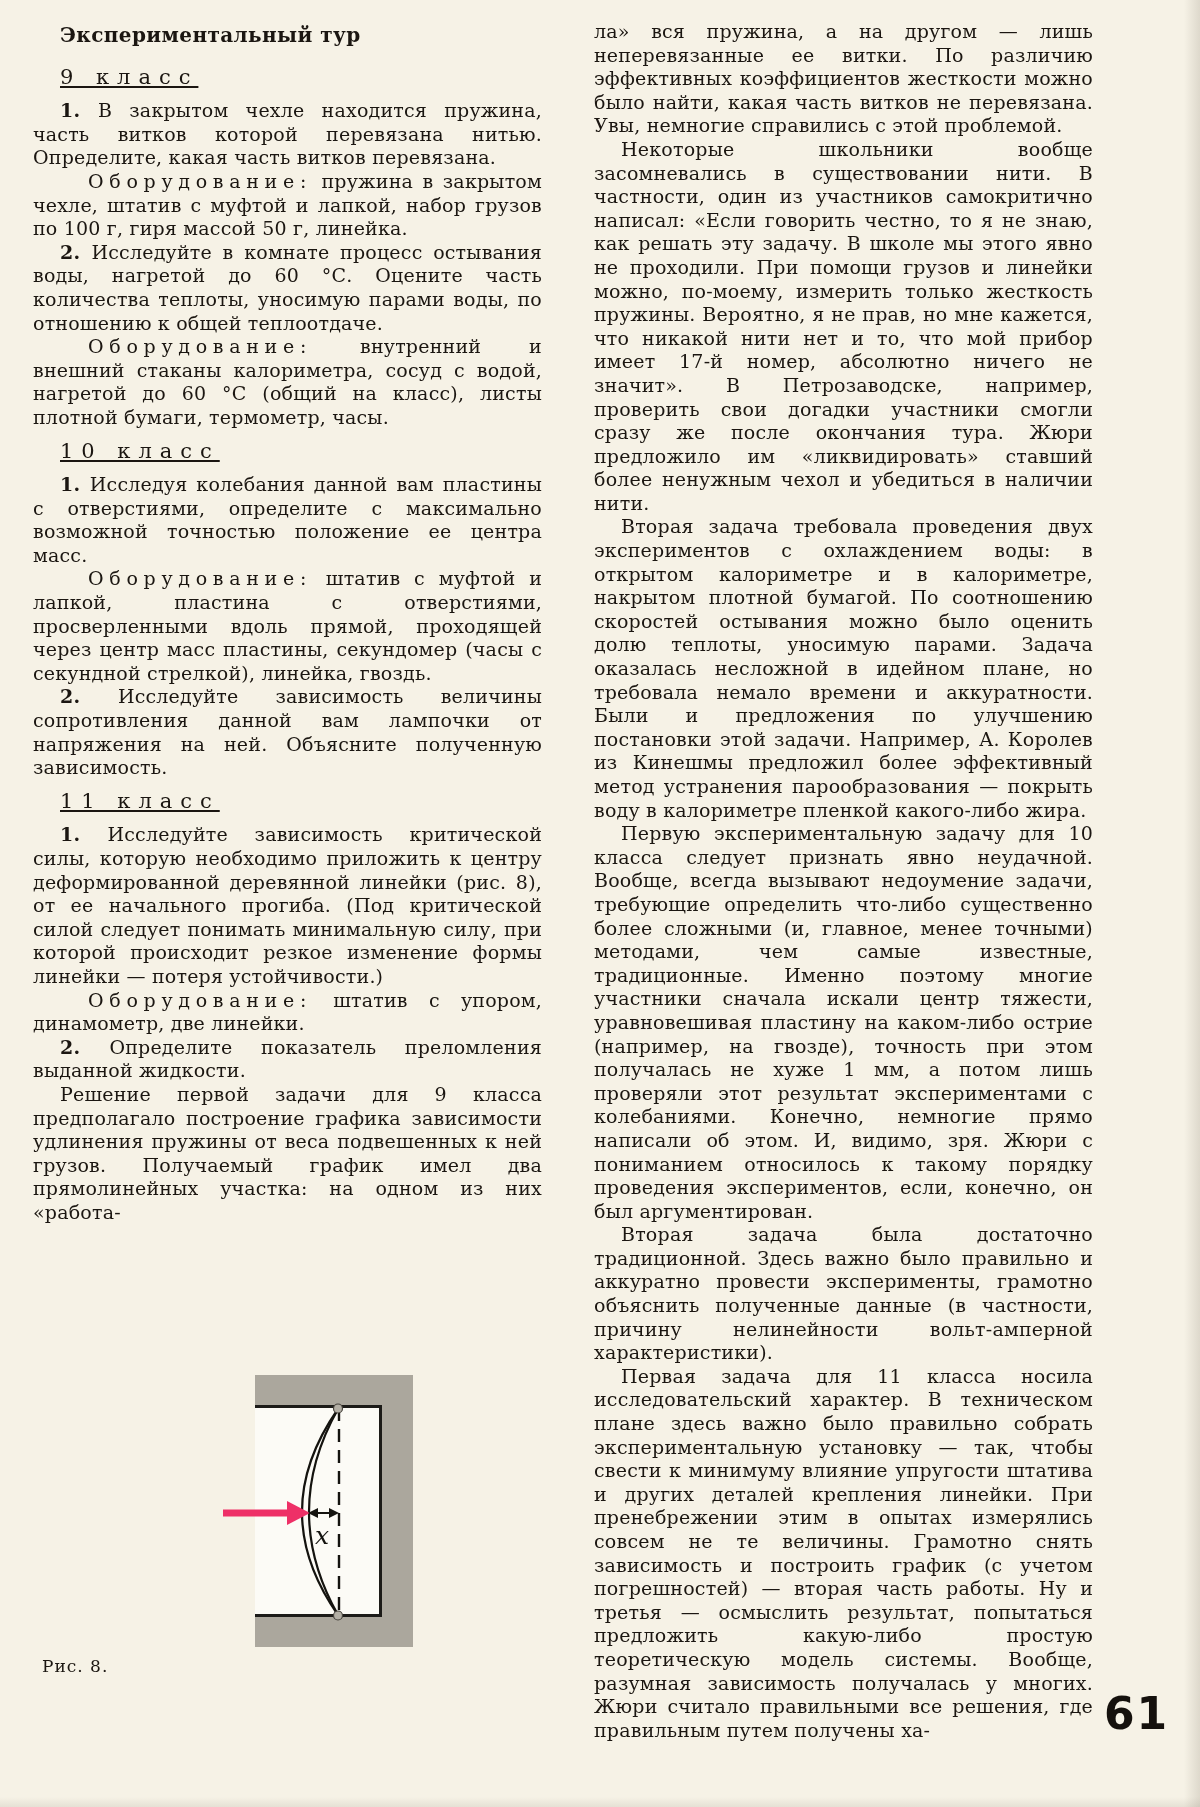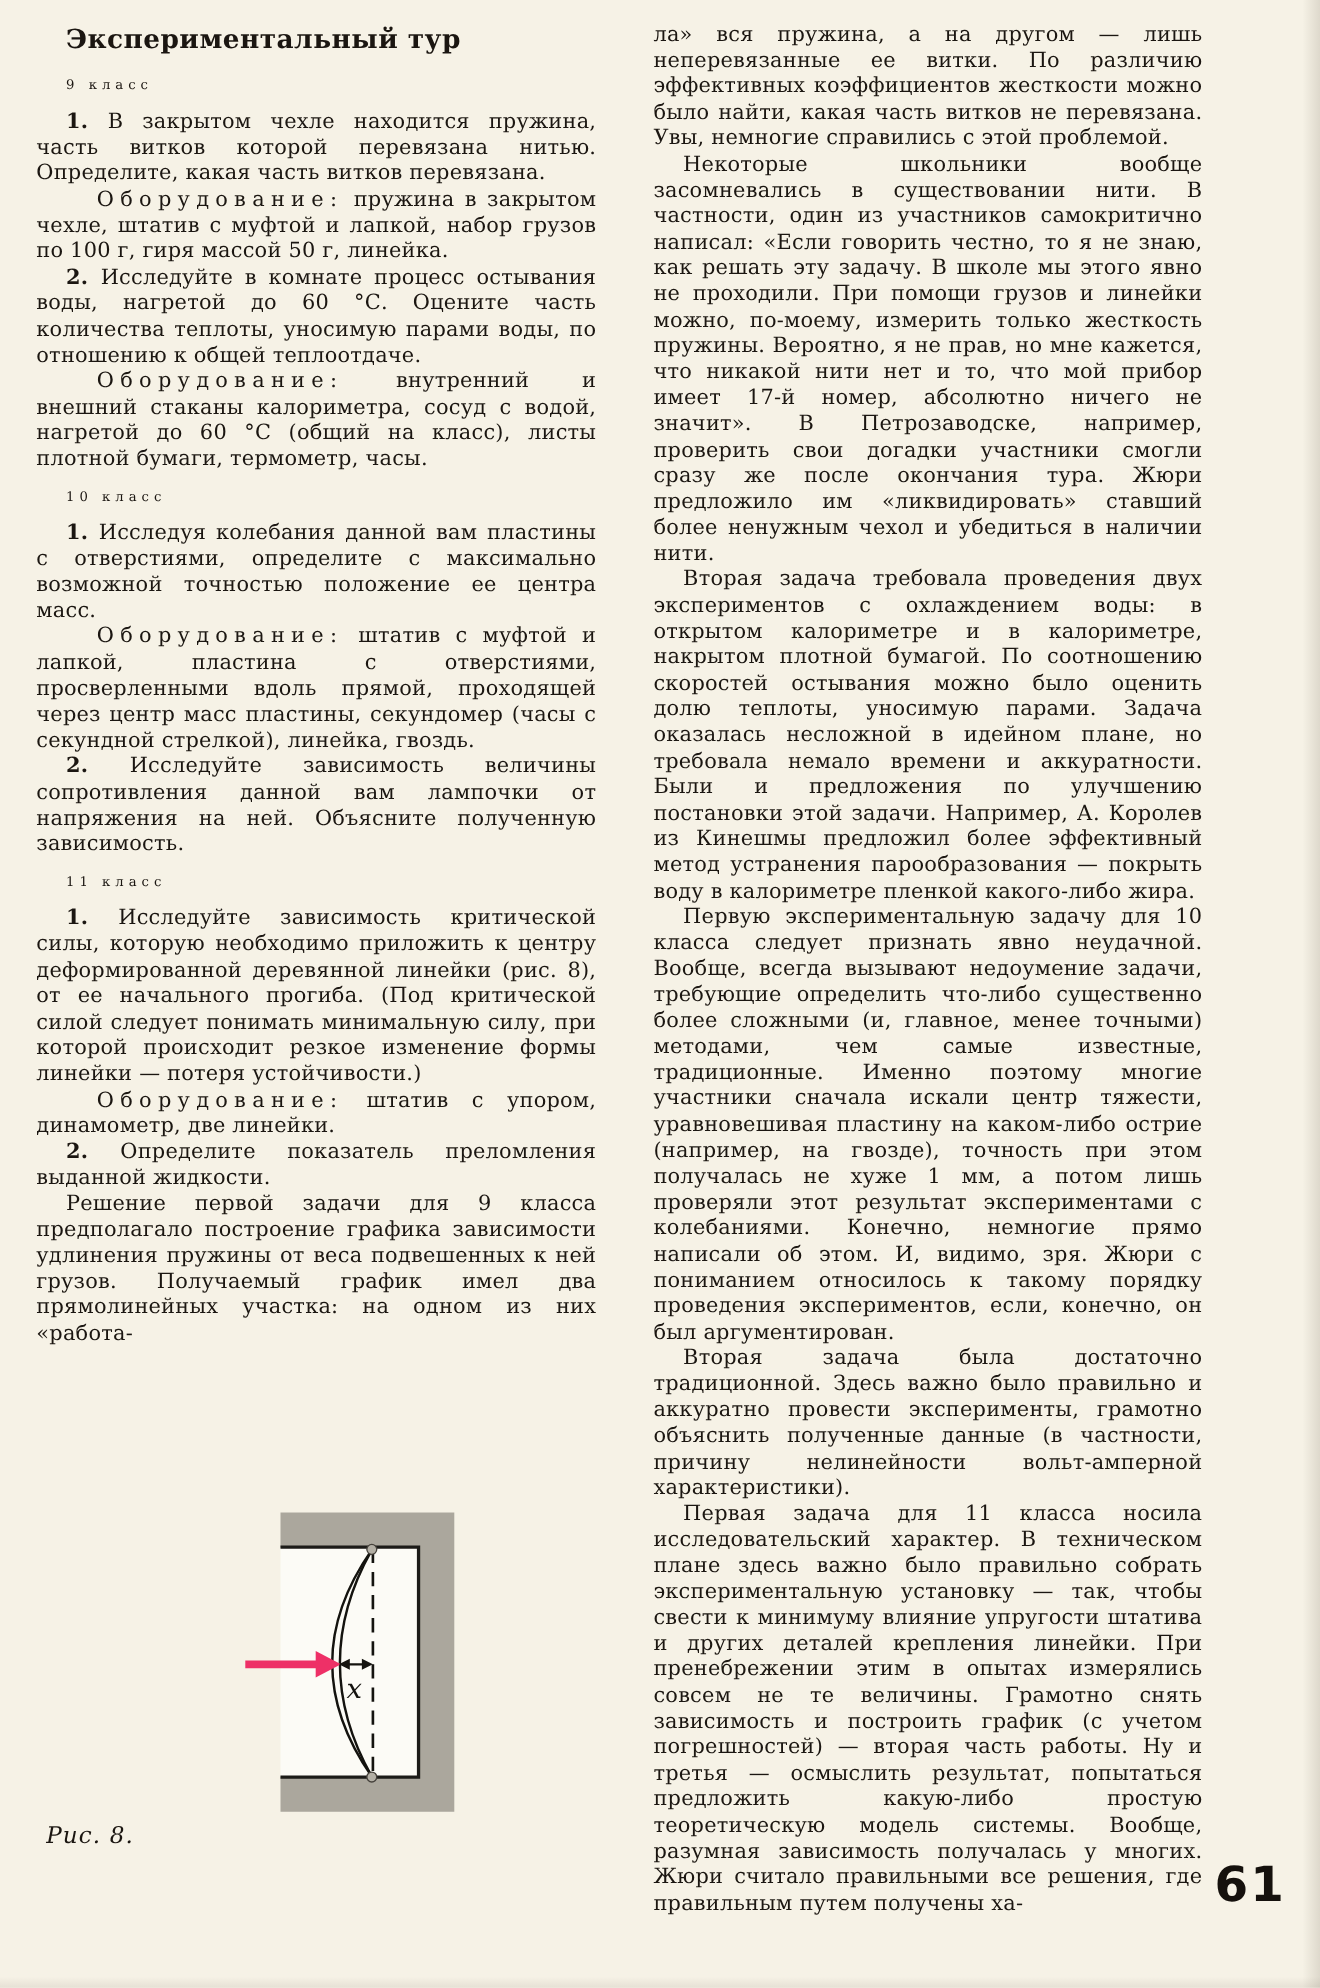--- a/index.html
+++ b/index.html
@@ -24,31 +24,31 @@
     position:absolute; text-align:justify;
     font-size:19px; line-height:23.6px;
     letter-spacing:0.2px;
   }
   .col-left  { left:33px;  top:20px; width:509px; }
   .col-right { left:594px; top:20px; width:499px; }
   .para { margin:0; text-indent:27px; }
   .para.noindent { text-indent:0; }
   .heading {
     margin:4px 0 18px; text-indent:27px;
-    font-weight:bold; font-size:24px; letter-spacing:0.4px;
+    font-weight:bold; font-size:20px; letter-spacing:0.4px;
   }
   .class-heading {
     margin:10px 0 10px; text-indent:27px;
-    letter-spacing:0.38em; font-size:12px;
+    letter-spacing:0.38em; font-size:21px;text-decoration:underline;
   }
   .spaced { letter-spacing:0.30em;margin-left:28px; }
   .tasknum { font-weight:bold; }
   .figure-caption {
     position:absolute; left:42px; top:1656px;
-    font-style:italic; font-size:21px; letter-spacing:1px;
+    font-size:17px; letter-spacing:1px;
   }
   .page-number {
     position:absolute; left:1104px; top:1692px;
     font-family:"DejaVu Sans", sans-serif;
     font-weight:bold; font-size:44px; line-height:1;
     color:#15110d; letter-spacing:2px;
   }
   .figure-box { position:absolute; left:198px; top:1363px; }
 </style>
 </head>

